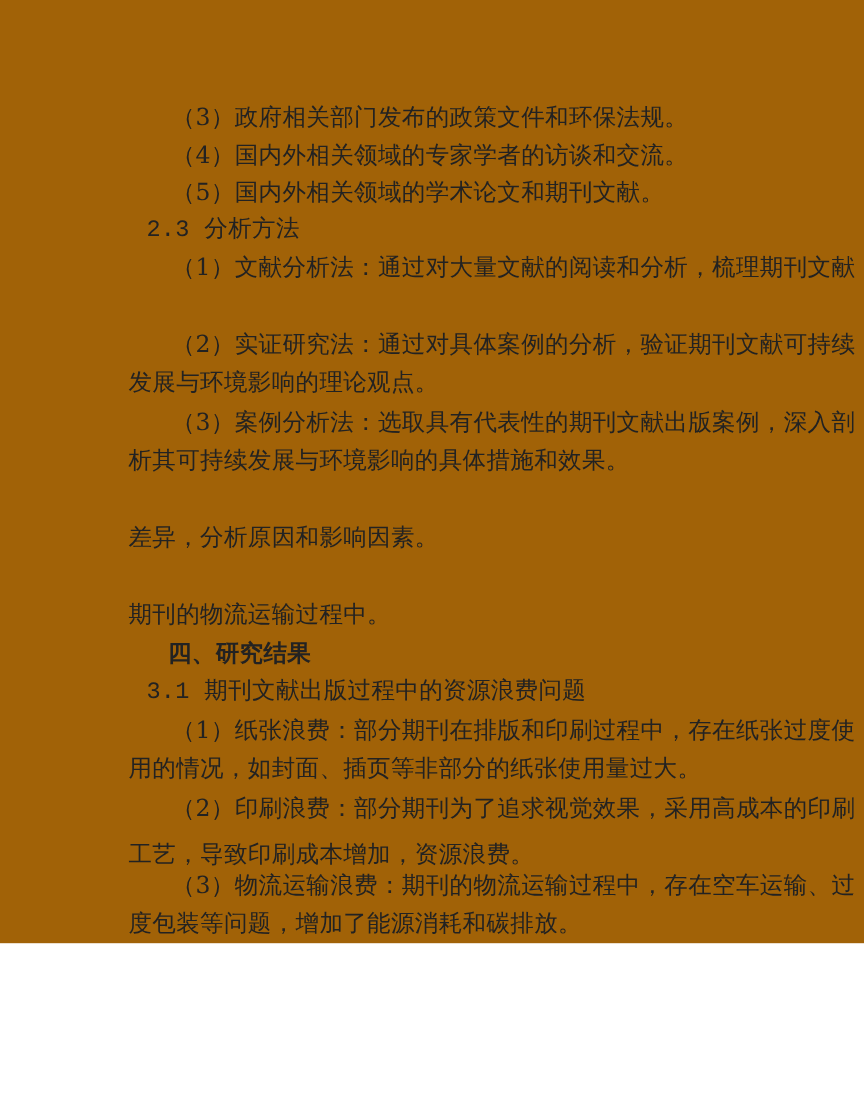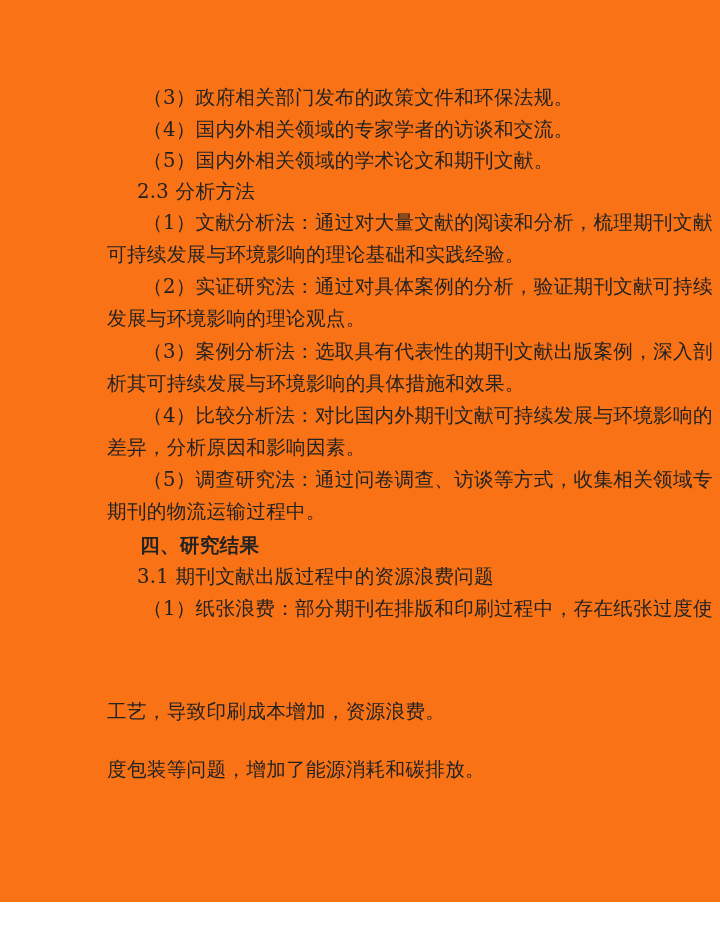--- a/index.html
+++ b/index.html
@@ -1,43 +1,43 @@
 <!DOCTYPE html>
 <html><head>
 <meta charset="utf-8">
 <style>
   html, body { margin: 0; padding: 0; background: #ffffff; }
   body { width: 720px; height: 931px; position: relative; overflow: hidden;
          font-family: "DejaVu Serif", "Liberation Serif", serif; color: #222; }
-  .page { position: absolute; left: 0; top: 0; width: 720px; height: 902px; background:#f97316; }
+  .page { position: absolute; left: 0; top: 0; width: 720px; height: 786px; background:#a16207; }
   .line { position: absolute; left: 107px; width: 502px; font-size: 19.6px; line-height: 24px;
           white-space: nowrap; letter-spacing: 0.3px; text-align: justify; }
   .indent { left: 143px; width: 466px; }
-  .h2 { left: 137px; }
+  .h2 { left: 122px; font-family: Liberation Mono, monospace; }
   .h1 { left: 140px; font-weight: bold; font-family: Liberation Sans, sans-serif; }
 </style>
 </head>
 <body>
 
 <div class="page">
   <div class="line indent" style="top:86px">（3）政府相关部门发布的政策文件和环保法规。</div>
   <div class="line indent" style="top:118px">（4）国内外相关领域的专家学者的访谈和交流。</div>
   <div class="line indent" style="top:149px">（5）国内外相关领域的学术论文和期刊文献。</div>
   <div class="line h2" style="top:180px">2.3 分析方法</div>
 
   <div class="line indent" style="top:211px">（1）文献分析法：通过对大量文献的阅读和分析，梳理期刊文献</div>
-  <div class="line" style="top:243px">可持续发展与环境影响的理论基础和实践经验。</div>
   <div class="line indent" style="top:275px">（2）实证研究法：通过对具体案例的分析，验证期刊文献可持续</div>
   <div class="line" style="top:307px">发展与环境影响的理论观点。</div>
   <div class="line indent" style="top:340px">（3）案例分析法：选取具有代表性的期刊文献出版案例，深入剖</div>
   <div class="line" style="top:372px">析其可持续发展与环境影响的具体措施和效果。</div>
-  <div class="line indent" style="top:404px">（4）比较分析法：对比国内外期刊文献可持续发展与环境影响的</div>
   <div class="line" style="top:436px">差异，分析原因和影响因素。</div>
-  <div class="line indent" style="top:468px">（5）调查研究法：通过问卷调查、访谈等方式，收集相关领域专</div>
   <div class="line" style="top:500px">期刊的物流运输过程中。</div>
 
   <div class="line h1" style="top:533px">四、研究结果</div>
   <div class="line h2" style="top:565px">3.1 期刊文献出版过程中的资源浪费问题</div>
 
   <div class="line indent" style="top:597px">（1）纸张浪费：部分期刊在排版和印刷过程中，存在纸张过度使</div>
+  <div class="line" style="top:629px">用的情况，如封面、插页等非部分的纸张使用量过大。</div>
+  <div class="line indent" style="top:662px">（2）印刷浪费：部分期刊为了追求视觉效果，采用高成本的印刷</div>
   <div class="line" style="top:700px">工艺，导致印刷成本增加，资源浪费。</div>
+  <div class="line indent" style="top:726px">（3）物流运输浪费：期刊的物流运输过程中，存在空车运输、过</div>
   <div class="line" style="top:758px">度包装等问题，增加了能源消耗和碳排放。</div>
 </div>
 
 </body></html>

